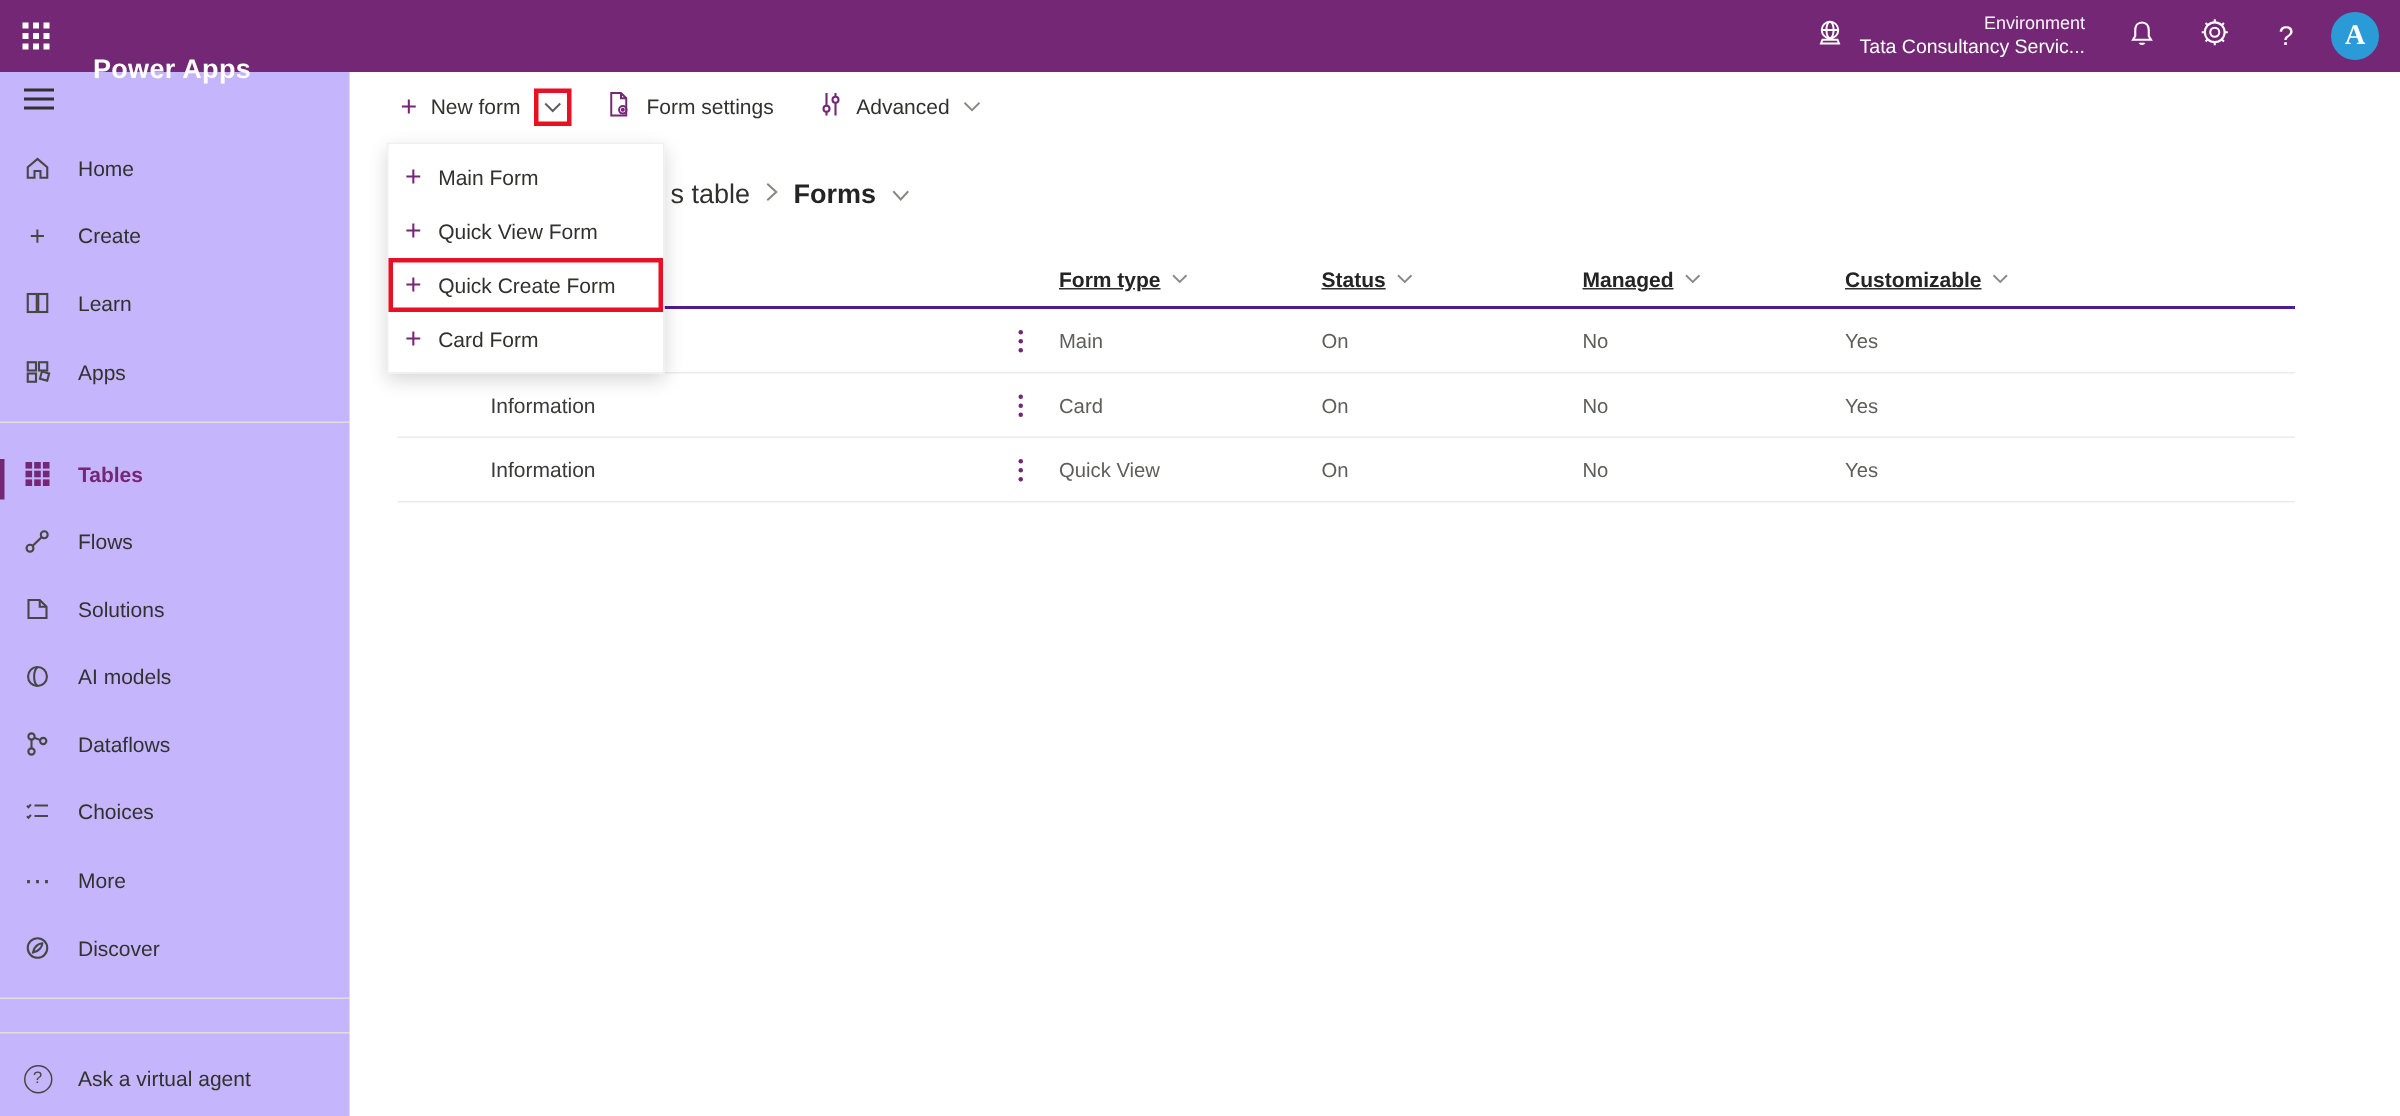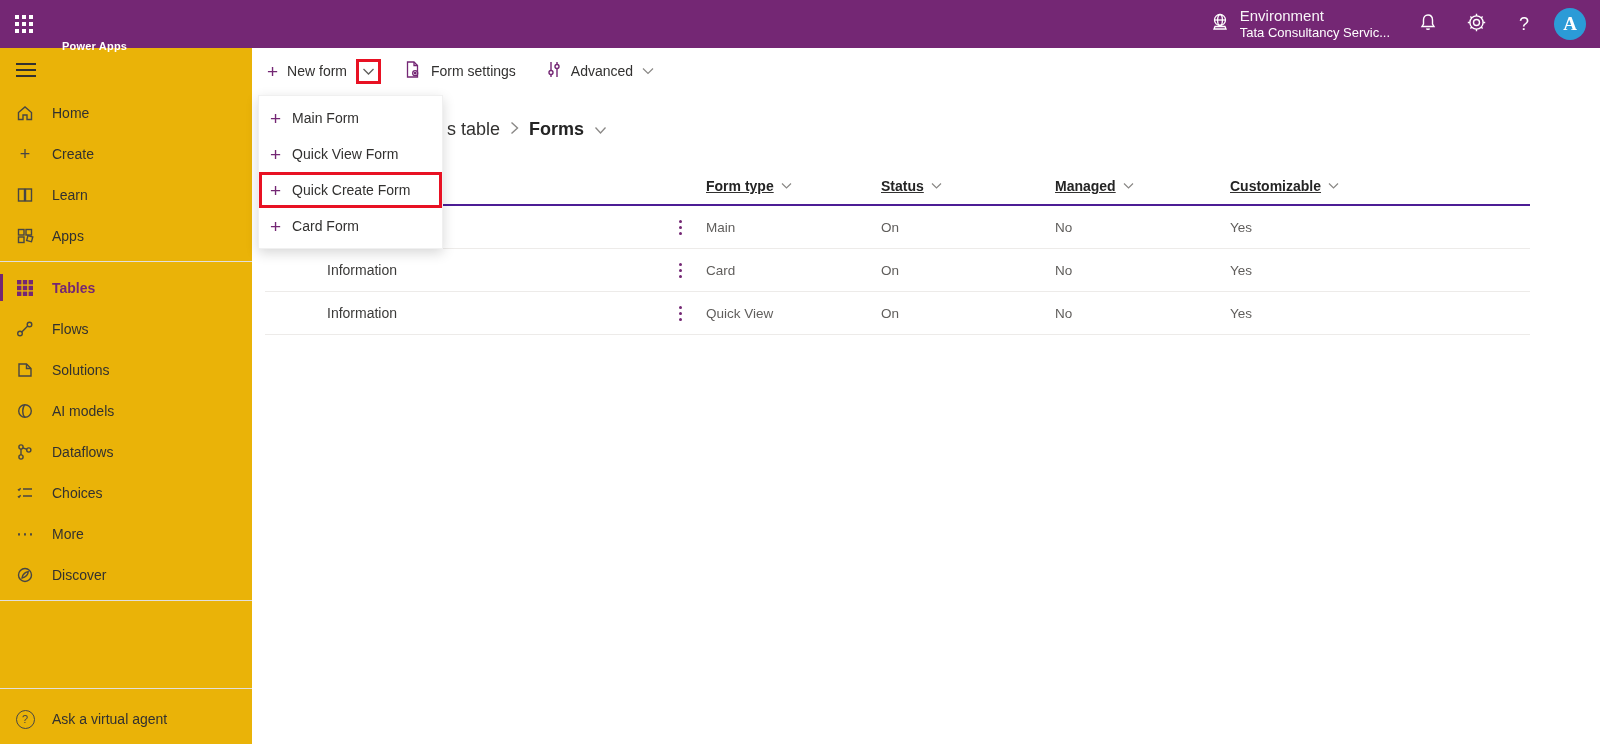--- a/index.html
+++ b/index.html
@@ -5,35 +5,35 @@
   * { margin:0; padding:0; box-sizing:border-box; }
   html,body { width:1600px; height:744px; overflow:hidden;
     font-family:"Liberation Sans", sans-serif; background:#fff; color:#323130; }
 
   
   .app-header { position:absolute; left:0; top:0; width:1600px; height:48px;
     background:#742774; display:flex; align-items:center; color:#fff; z-index:20; }
   .waffle-btn { width:48px; height:48px; display:flex; align-items:center; justify-content:center; cursor:pointer; }
   .waffle { display:grid; grid-template-columns:repeat(3,4px); grid-template-rows:repeat(3,4px); gap:3px; }
   .waffle span { width:4px; height:4px; background:#fff; }
-  .app-title { font-size:11px; font-weight:bold; margin-left:14px; letter-spacing:.2px;margin-top:44px; }
+  .app-title { font-size:18px; font-weight:bold; margin-left:14px; letter-spacing:.2px;margin-top:44px; }
   .header-right { margin-left:auto; display:flex; align-items:center; height:48px; }
   .env-switcher { display:flex; align-items:center; gap:9px; padding:0 14px; height:48px; cursor:pointer; }
   .env-texts { display:flex; flex-direction:column; line-height:1.25; }
-  .env-label { font-size:15px; opacity:.95; }
+  .env-label { font-size:12px; opacity:.95;text-align:right; }
   .env-name { font-size:13px; }
   .hdr-icon-btn { width:48px; height:48px; display:flex; align-items:center; justify-content:center; cursor:pointer; }
   .help-glyph { font-size:18px; color:#fff; }
   .avatar { width:32px; height:32px; border-radius:50%; background:#2b9bd7; color:#fff;
     display:flex; align-items:center; justify-content:center; font-family:"Liberation Serif", serif;
     font-weight:bold; font-size:19px; margin:0 14px 0 6px; cursor:pointer; }
 
   
-  .sidebar { position:absolute; left:0; top:48px; width:252px; height:696px;
-    background:#eab308; display:flex; flex-direction:column; z-index:5; }
+  .sidebar { position:absolute; left:0; top:48px; width:233px; height:696px;
+    background:#c4b5fd; display:flex; flex-direction:column; z-index:5;gap:12px; }
   .hamburger-btn { height:44px; display:flex; align-items:center; padding-left:16px; cursor:pointer; }
   .hamburger { width:20px; }
   .hamburger div { height:2px; background:#323130; margin:4px 0; }
   .side-item { height:41px; display:flex; align-items:center; padding-left:15px; gap:17px;
     font-size:14px; color:#323130; cursor:pointer; position:relative; }
   .side-item .ic { width:20px; height:20px; flex:0 0 20px; display:flex; align-items:center; justify-content:center; }
   .side-item svg { stroke:#484644; fill:none; stroke-width:1.4; }
   .side-item.selected { color:#742774; font-weight:bold; }
   .side-item.selected::before { content:""; position:absolute; left:0; top:7px; width:3px; height:27px; background:#742774; }
   .side-divider { height:1px; background:#e1dfdd; margin:5px 0; }

